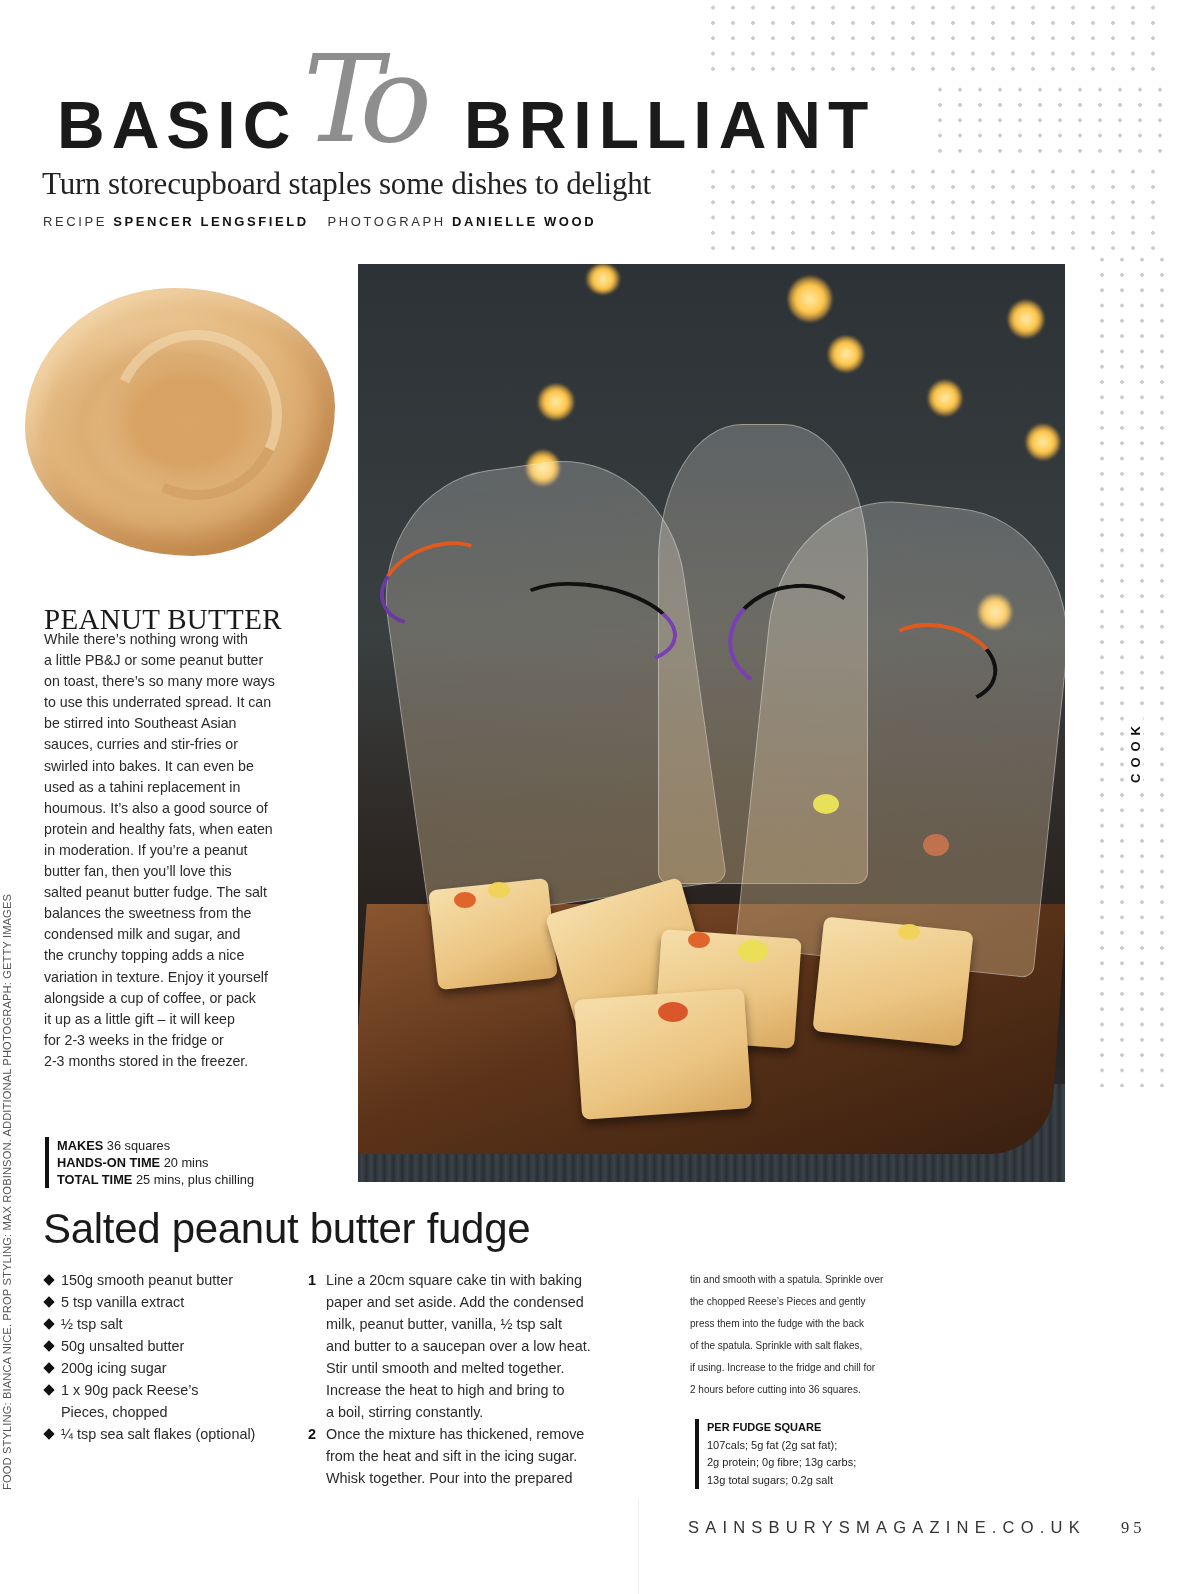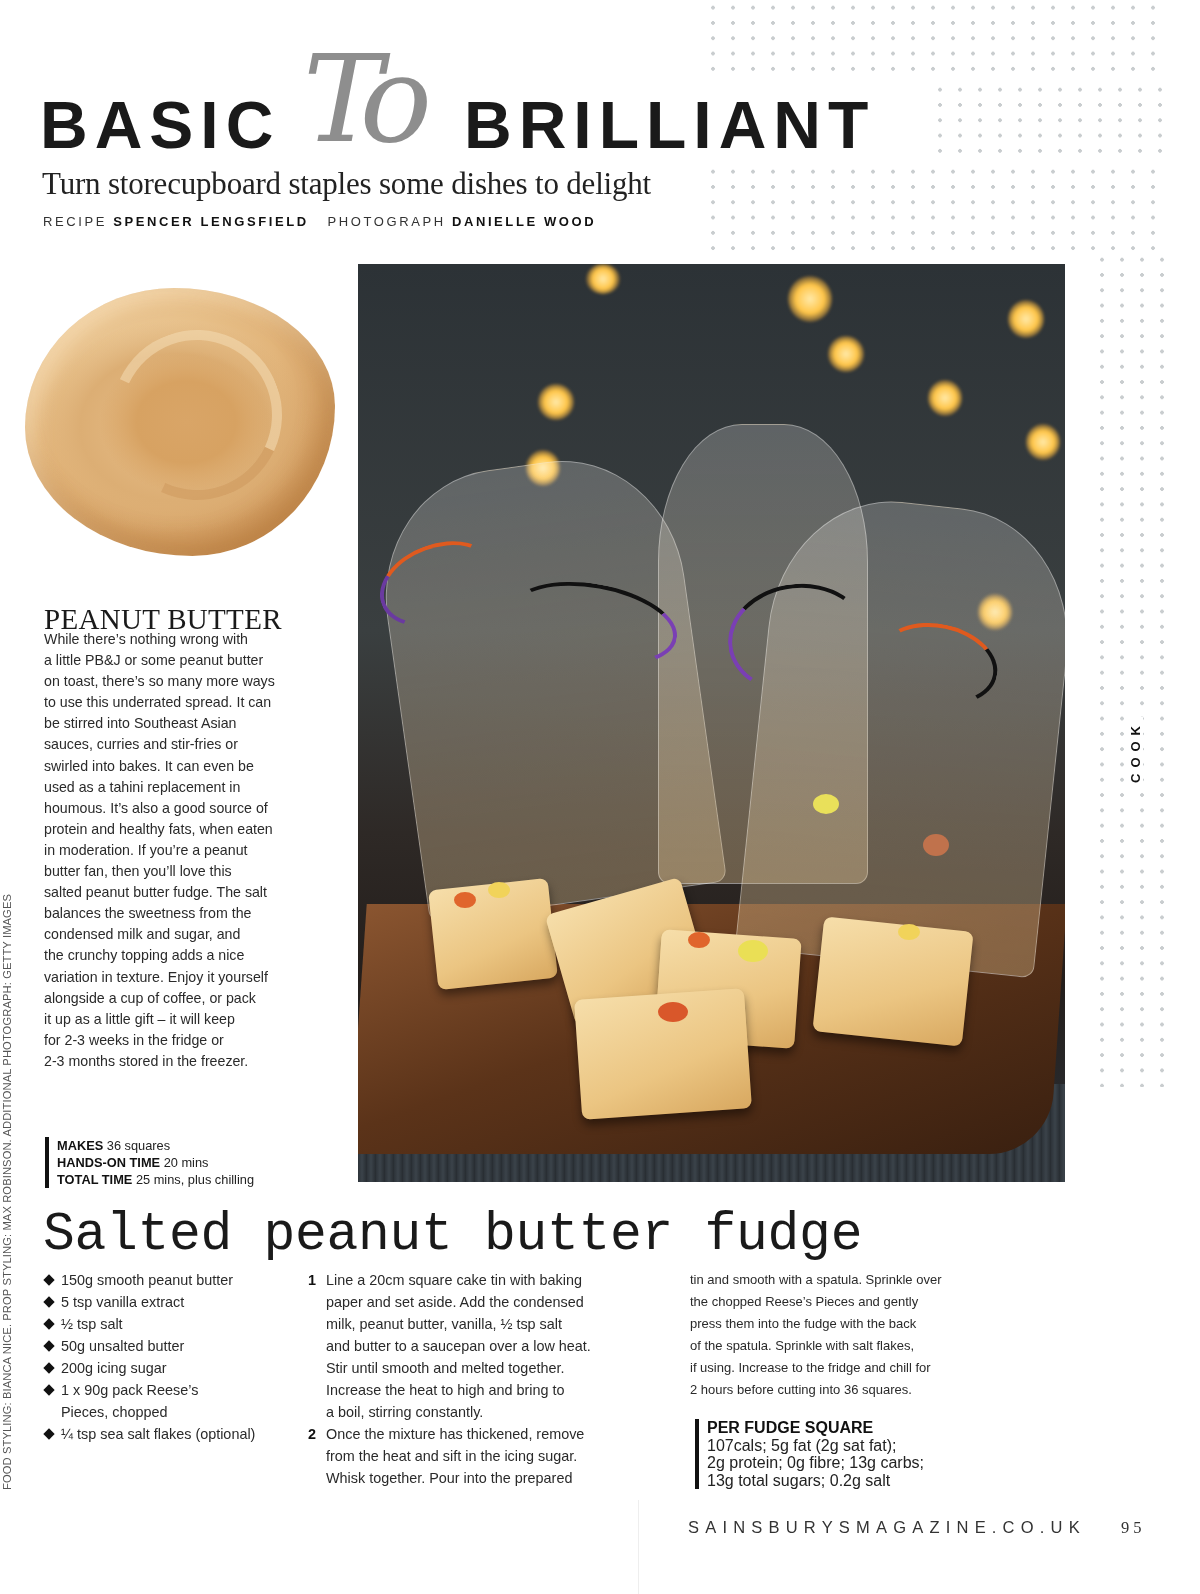--- a/index.html
+++ b/index.html
@@ -17,21 +17,21 @@
   .dots-c { left: 703px; top: 164px; width: 462px; height: 88px; }
   .dots-d { left: 1092px; top: 252px; width: 73px; height: 835px; }
 
   
   .title {
     position: absolute; left: 40px; top: 92px;
     font-family: "Liberation Sans", sans-serif;
     font-weight: 700; font-size: 66px; letter-spacing: 7px; color: #1a1a1a;
     line-height: 1; white-space: nowrap;
   }
-  .title .w1 { position: absolute; left: 0; top: 0; }
+  .title .w1 { position: absolute; left: 17px; top: 0; }
   .title .w2 { position: absolute; left: 424px; top: 0; }
   .title .script {
     position: absolute; left: 263px; top: -52px;
     font-family: "DejaVu Serif", serif; font-style: italic; font-weight: 400;
     font-size: 120px; letter-spacing: -14px; color: #8e8e8e;
   }
   .subtitle {
     position: absolute; left: 42px; top: 166px;
     font-family: "Liberation Serif", serif; font-size: 31px; color: #222;
     letter-spacing: -0.2px;
@@ -106,49 +106,49 @@
   .timing {
     position: absolute; left: 45px; top: 1137px;
     border-left: 4px solid #111; padding-left: 8px;
     font-size: 12.8px; line-height: 17px; color: #222;
   }
   .timing b { font-weight: 700; color: #111; }
 
   
   .recipe-title {
     position: absolute; left: 43px; top: 1205px;
-    font-family: Liberation Mono, monospace; font-size: 53px; color: #1a1a1a; letter-spacing: -0.3px;
+    font-family: Liberation Sans, sans-serif; font-size: 42px; color: #1a1a1a; letter-spacing: -0.3px;
   }
 
   
   .ingredients { position: absolute; left: 44px; top: 1269px; width: 250px; list-style: none;
     font-size: 14.4px; line-height: 22px; color: #2a2a2a; }
   .ingredients li { position: relative; padding-left: 17px; white-space: nowrap; }
   .ingredients li .diamond {
     position: absolute; left: 1px; top: 7px; width: 8px; height: 8px; background: #111;
     transform: rotate(45deg);
   }
   .ingredients li .wrap { display: block; }
 
   
   .method { position: absolute; left: 308px; top: 1269px; width: 340px; list-style: none;
     font-size: 14.4px; line-height: 22px; color: #2a2a2a; }
   .method li { position: relative; padding-left: 18px; }
   .method li .num { position: absolute; left: 0; top: 0; font-weight: 700; color: #111; }
   .method li span.line { display: block; white-space: nowrap; }
 
   .method-cont { position: absolute; left: 690px; top: 1269px; width: 330px;
-    font-size: 13px; line-height: 22px; color: #2a2a2a; }
+    font-size: 10px; line-height: 22px; color: #2a2a2a; }
   .method-cont span { display: block; white-space: nowrap; }
 
   
   .nutrition {
     position: absolute; left: 695px; top: 1419px;
     border-left: 4px solid #111; padding-left: 8px;
-    font-size: 16px; line-height: 17.5px; color: #222;
+    font-size: 11px; line-height: 17.5px; color: #222;
   }
   .nutrition .nh { font-weight: 700; color: #111; display: block; }
   .nutrition span { display: block; white-space: nowrap; }
 
   .col-divider { position: absolute; left: 638px; top: 1500px; width: 1px; height: 94px; background: #eeeeee; }
 
   
   .footer-site {
     position: absolute; left: 688px; top: 1518px; font-size: 16.5px; letter-spacing: 6.2px; color: #333;
   }

